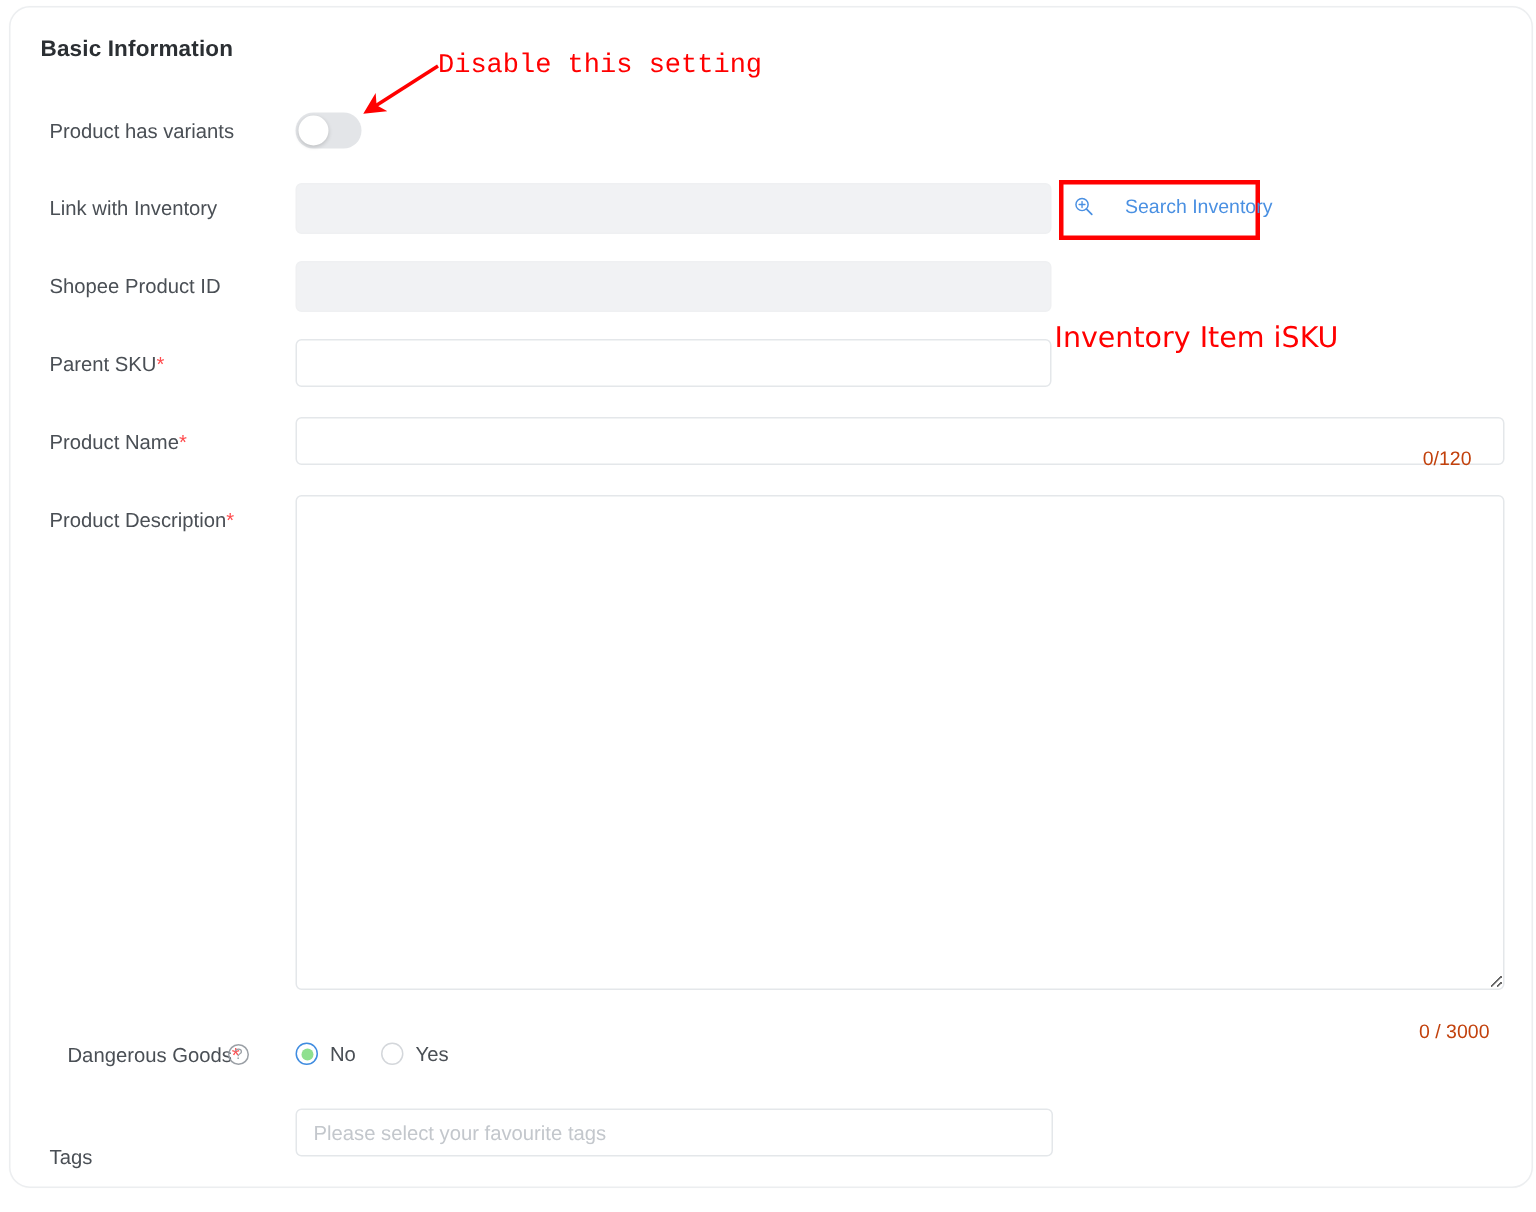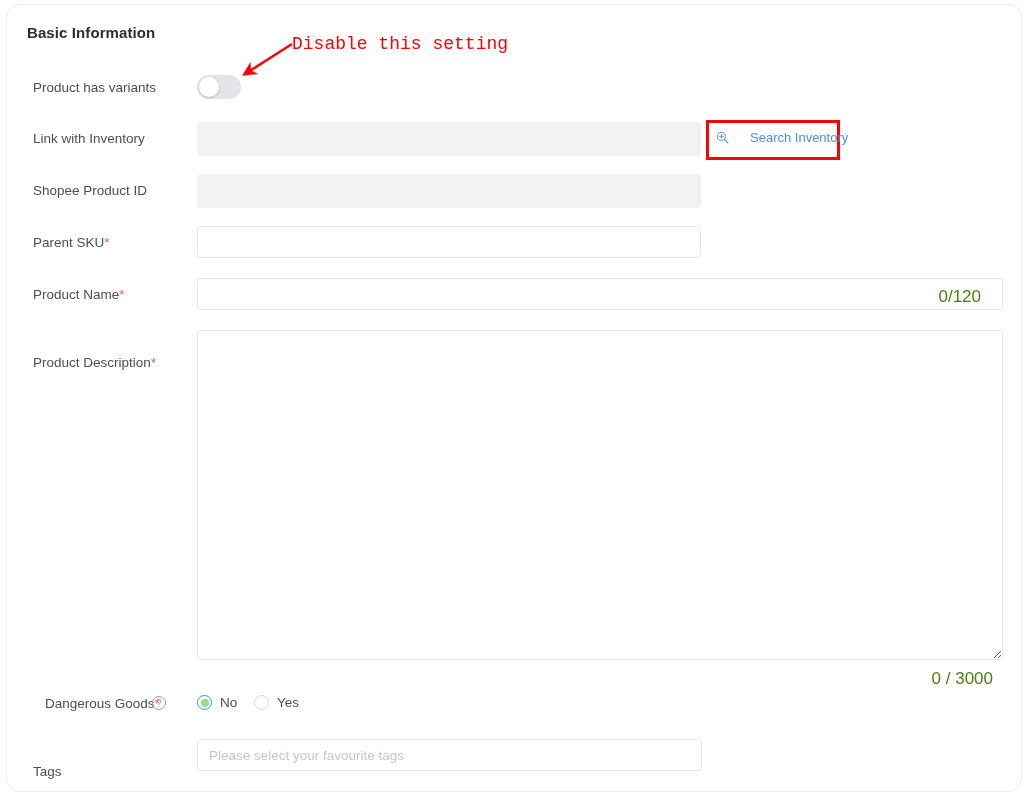--- a/index.html
+++ b/index.html
@@ -126,23 +126,24 @@
     font-size: 13.5px;
     color: #55595e;
     padding: 8px 11px;
     outline: none;
     overflow: hidden;
   }
 
   
   .counter {
     position: absolute;
-    font-size: 17px;
-    color: #4d7c0f;
+    font-size: 13px;
+    color: #c2410c;
     white-space: nowrap;
+    margin-top: 11px;
   }
   #name-counter { right: 40px; top: 282px; }
   #desc-counter { right: 28px; top: 664px; }
 
   
   .help-icon {
     position: absolute;
     width: 14px;
     height: 14px;
     border: 1px solid #9ba0a6;
@@ -263,21 +264,21 @@
     <span>Parent SKU</span><span class="req">*</span>
   </div>
   <input class="field" style="left: 190px; top: 221px; width: 504px; height: 32px;" value="">
 
   <div class="lbl" style="left:26px; top:282px;">
     <span>Product Name</span><span class="req">*</span>
   </div>
   <input class="field" style="left: 190px; top: 273px; width: 806px; height: 32px;" value="">
   <div class="counter" id="name-counter">0/120</div>
 
-  <div class="lbl" style="left:26px; top:334px;margin-top:16px;">
+  <div class="lbl" style="left:26px; top:334px;">
     <span>Product Description</span><span class="req">*</span>
   </div>
   <textarea id="product-description" style=""></textarea>
   <div class="counter" id="desc-counter">0 / 3000</div>
 
   <div class="lbl" style="left:26px; top:691px;margin-left:12px;">
     <span>Dangerous Goods</span><span class="req">*</span>
   </div>
   <div class="help-icon" style="left:145px; top:691px;">?</div>
 
@@ -300,13 +301,14 @@
     <marker id="ahead" markerWidth="6" markerHeight="6" refX="4.6" refY="3" orient="auto">
       <path d="M0,0 L6,3 L0,6 L1.6,3 z" fill="#ff0000"></path>
     </marker>
   </defs>
   <line x1="56" y1="4" x2="9" y2="34" stroke="#ff0000" stroke-width="2.4" marker-end="url(#ahead)"></line>
 </svg>
 
 <div class="anno-text" id="anno-disable">Disable this setting</div>
 
 <div class="anno-text" id="anno-click">
+  <div>Inventory Item iSKU</div>
 </div>
 
 </body></html>

